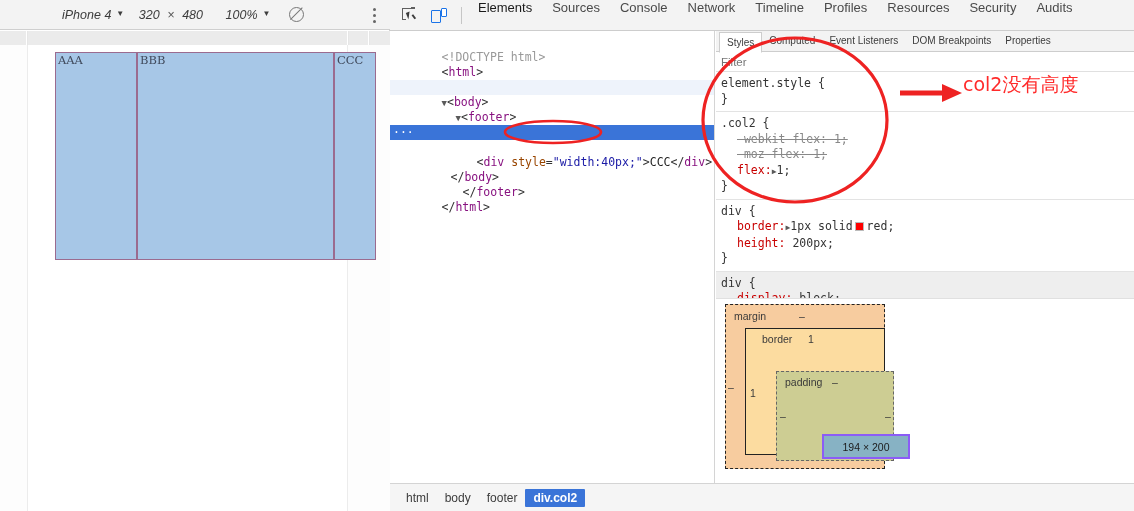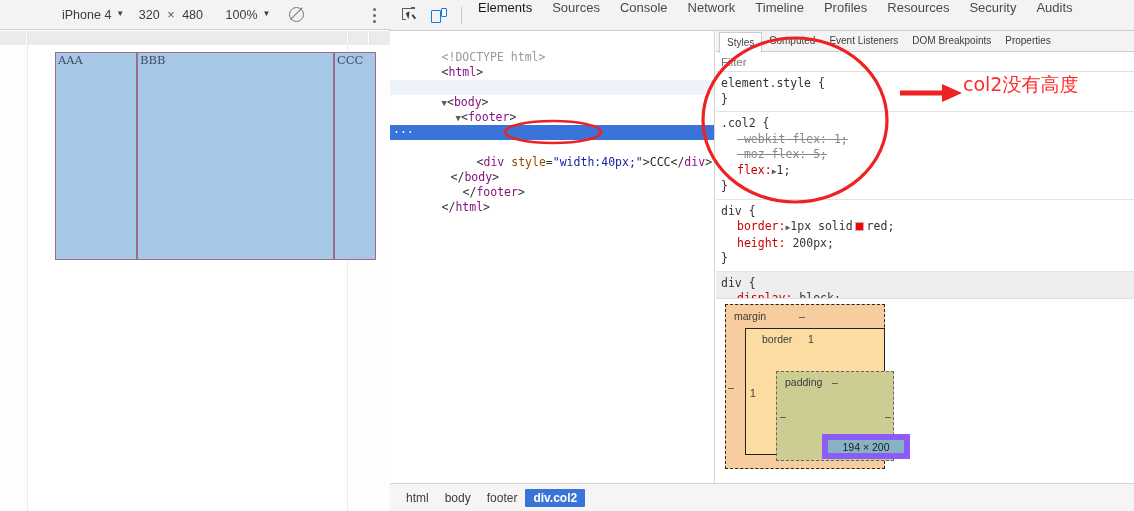--- a/index.html
+++ b/index.html
@@ -17,21 +17,21 @@
   #device-pane {
     position:absolute; left:0; top:0; width:390px; height:511px;
     background:#ffffff;
     border-right:1px solid #d0d0d0;
   }
   #device-toolbar {
     position:absolute; left:0; top:0; width:390px; height:30px;
     background:#f3f3f3;
     border-bottom:1px solid #cfcfcf;
     display:flex; align-items:center;
-    font-size:12.5px; color:#3c3c3c;
+    font-size:12.5px; color:#3c3c3c;font-style:italic;
   }
   #device-toolbar .spacer-left { width:62px; }
   .dt-item { display:flex; align-items:center; white-space:nowrap; }
   .dt-sel { margin-right:14px; }
   .caret { font-size:8px; margin-left:5px; position:relative; top:-1px; }
   .dim-x { margin:0 7px; color:#555; }
   .dim-val { min-width:22px; text-align:center; }
   .dt-zoom { margin-left:22px; }
   #rotate-icon { margin-left:18px; width:15px; height:15px; position:relative; }
   #rotate-icon .ring {
@@ -231,21 +231,21 @@
   #bm-border {
     position:absolute; left:19px; top:23px; width:140px; height:127px;
     background:#fcdca0; border:1px solid #222;
   }
   #bm-padding {
     position:absolute; left:30px; top:42px; width:118px; height:90px;
     background:#cdcd93; border:1px dashed #666;
   }
   #bm-content {
     position:absolute; left:45px; top:62px; width:88px; height:25px;
-    background:#87b2c4; border:6px solid #8b5cf6;
+    background:#87b2c4; border:2px solid #8b5cf6;
     display:flex; align-items:center; justify-content:center;
     font-size:10.5px; color:#1c1c1c;
   }
   .bm-label { position:absolute; font-size:10.5px; color:#3a3a3a; }
   .bm-num { position:absolute; font-size:10.5px; color:#3a3a3a; }
 
   
   #breadcrumb {
     position:absolute; left:0; bottom:0; width:744px; height:28px;
     background:#f5f5f5; border-top:1px solid #d4d4d4;
@@ -410,21 +410,21 @@
     </div>
 
     <div class="rule">
       <div>element.style {</div>
       <div>}</div>
     </div>
 
     <div class="rule">
       <div class="sel">.col2 {</div>
       <div class="line strike"><span>-webkit-flex: 1;</span></div>
-      <div class="line strike"><span>-moz-flex: 5;</span></div>
+      <div class="line strike"><span>-moz-flex: 1;</span></div>
       <div class="line"><span class="prop">flex:</span><span class="tri-sm">▶</span><span class="pval">1;</span></div>
       <div>}</div>
     </div>
 
     <div class="rule">
       <div class="sel">div {</div>
       <div class="line"><span class="prop">border:</span><span class="tri-sm">▶</span><span class="pval">1px solid</span><span class="swatch"></span><span class="pval">red;</span></div>
       <div class="line"><span class="prop">height:</span> <span class="pval">200px;</span></div>
       <div>}</div>
     </div>

